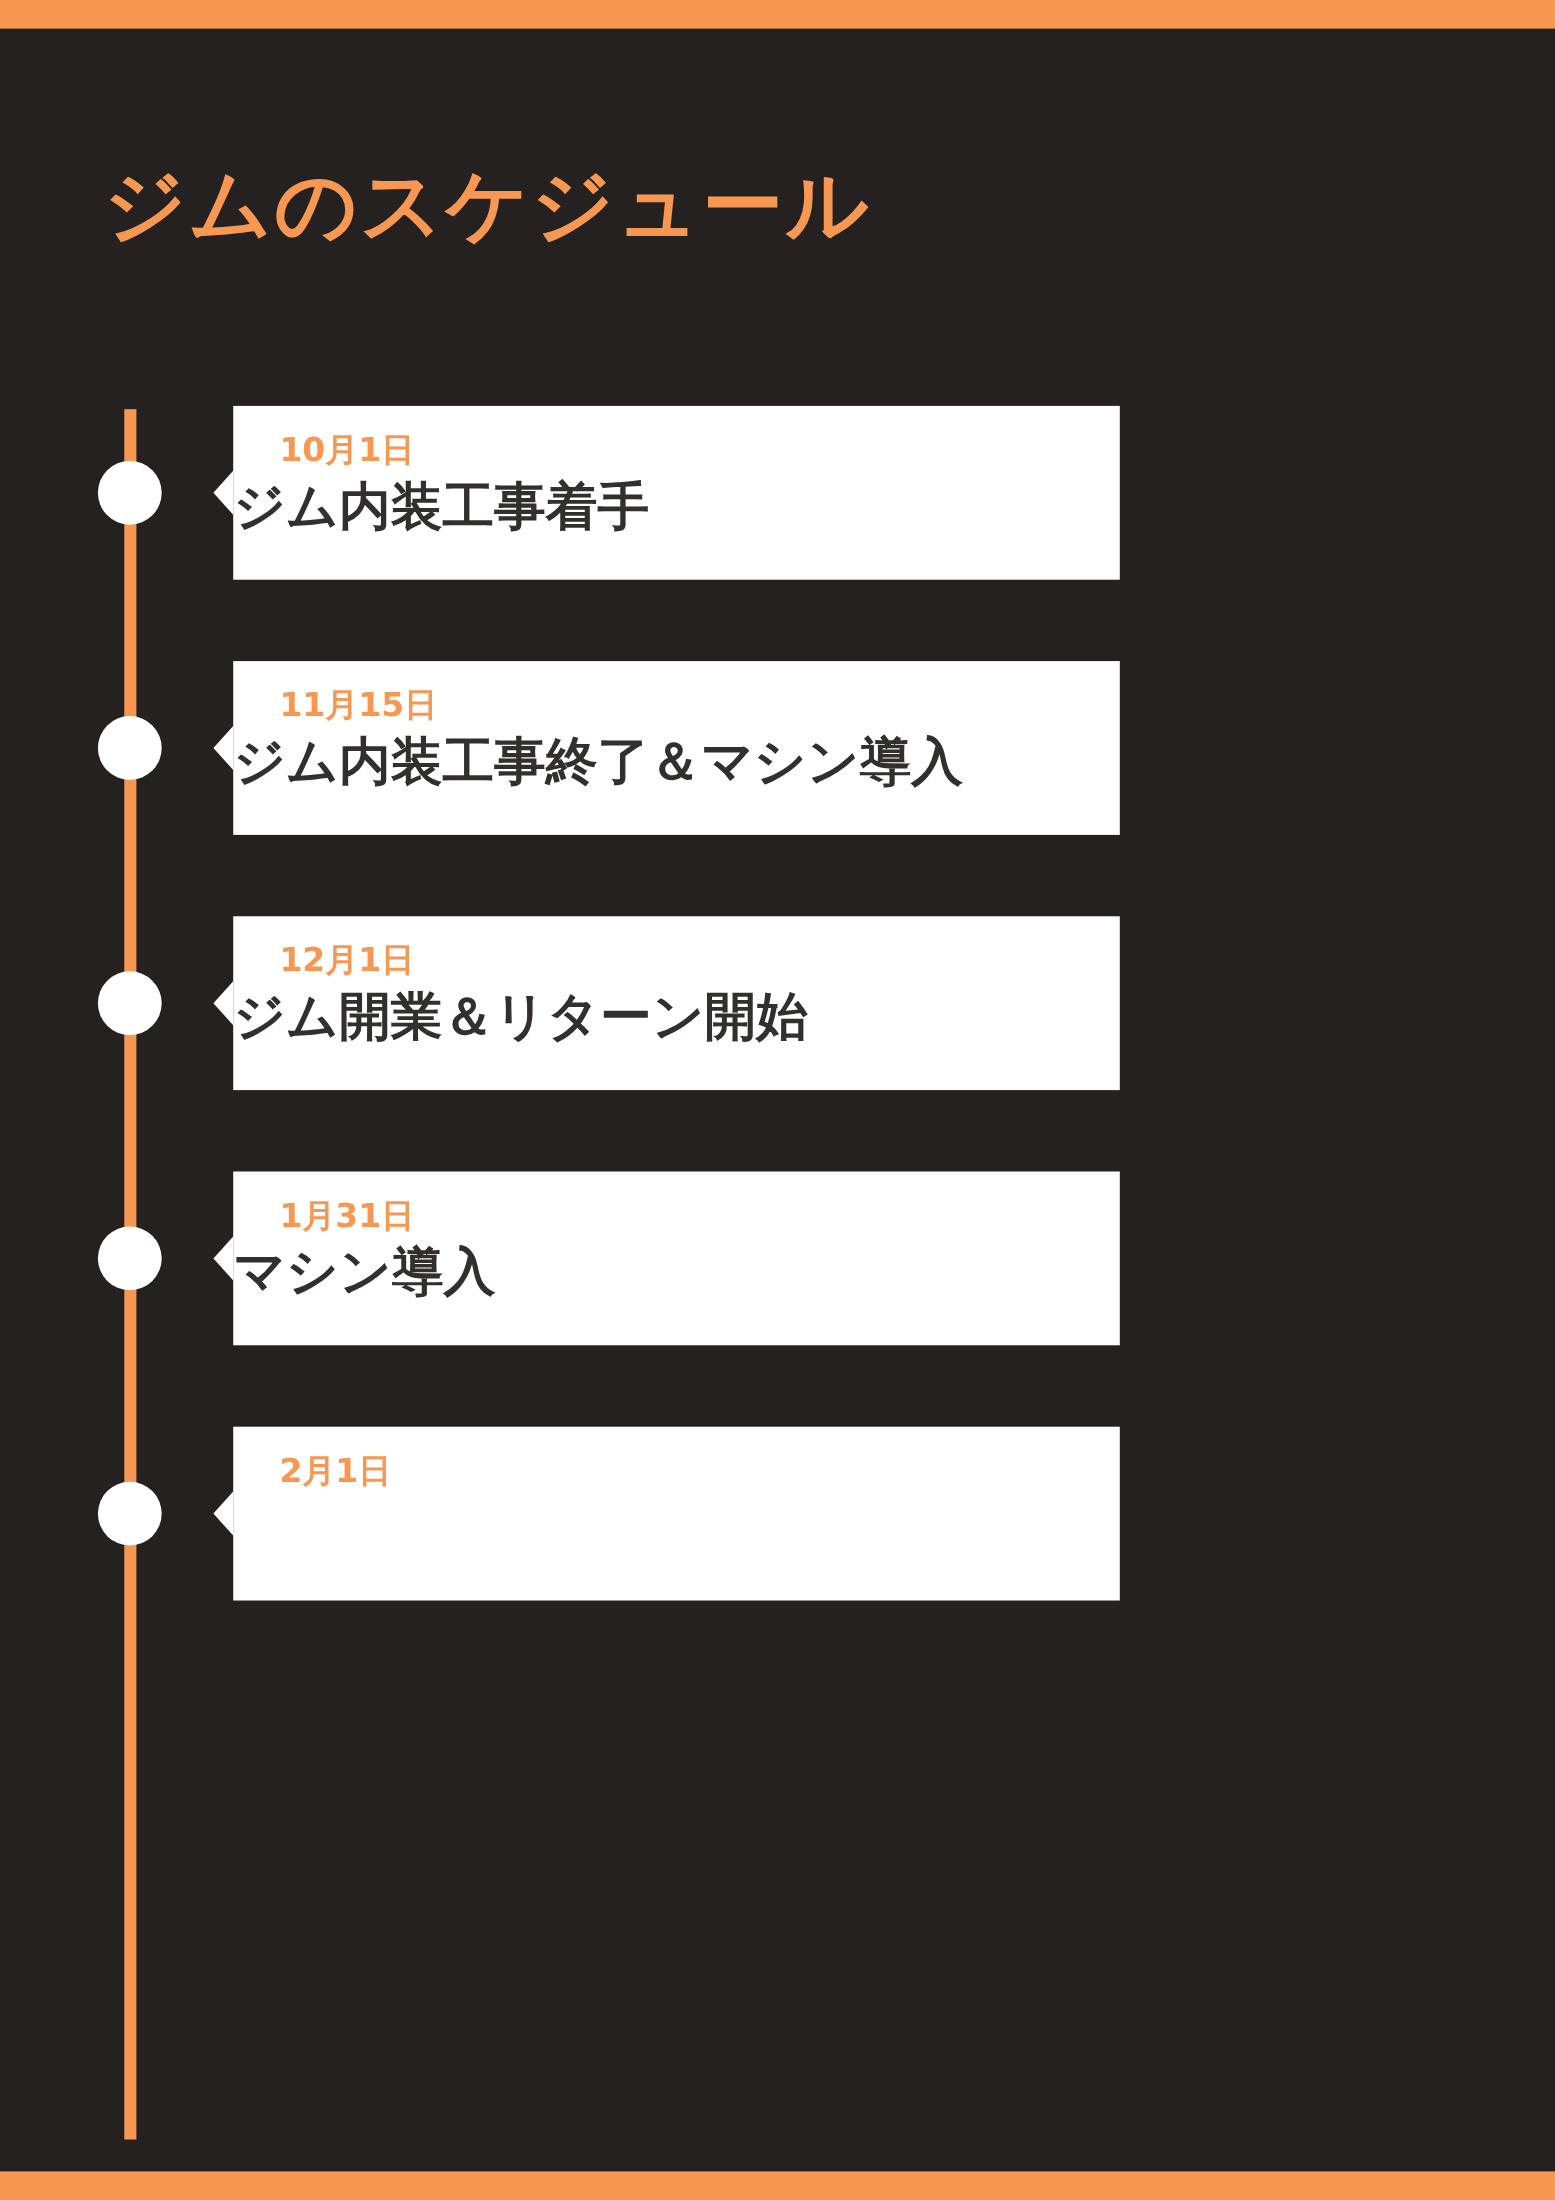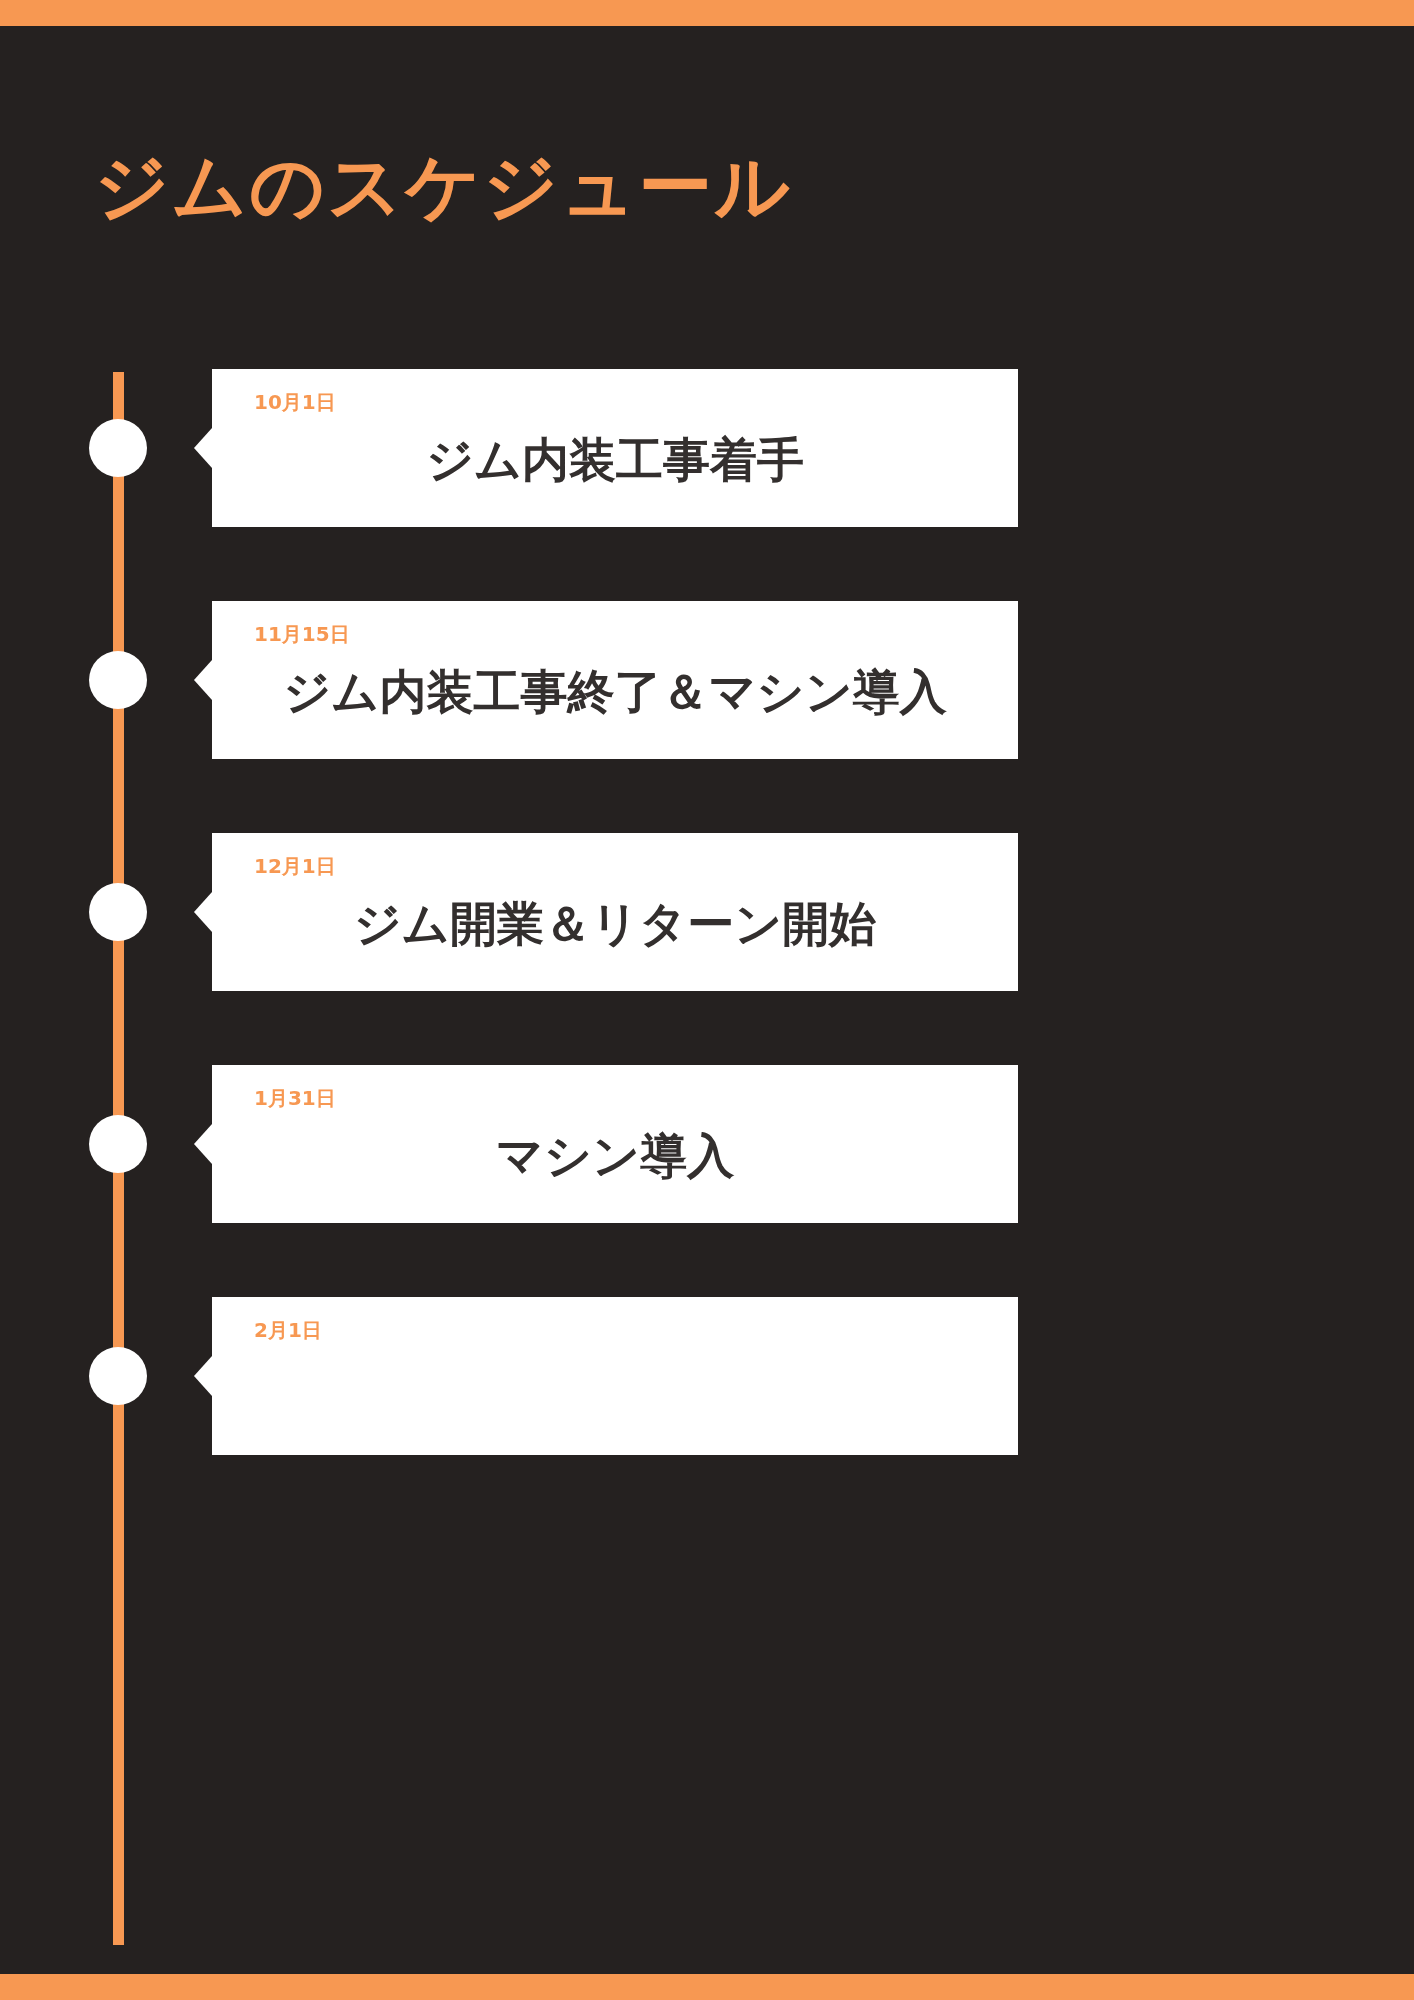--- a/index.html
+++ b/index.html
@@ -50,27 +50,26 @@
   }
   .tail{
     position:absolute;left:-18px;top:50%;margin-top:-20px;
     width:0;height:0;
     border-top:20px solid transparent;
     border-bottom:20px solid transparent;
     border-right:18px solid var(--card-bg);
   }
   .date{
     position:absolute;left:42px;top:20px;
-    font-size:20px;font-weight:600;
+    font-size:30px;font-weight:600;
     color:var(--accent);
     white-space:nowrap;
   }
   .label{
     position:absolute;left:0;right:0;top:60px;
-    text-align:center;
     font-size:47px;font-weight:800;
     color:var(--card-text);
     white-space:nowrap;
   }
 </style>
 </head>
 <body>
 
 <div class="poster">
 

